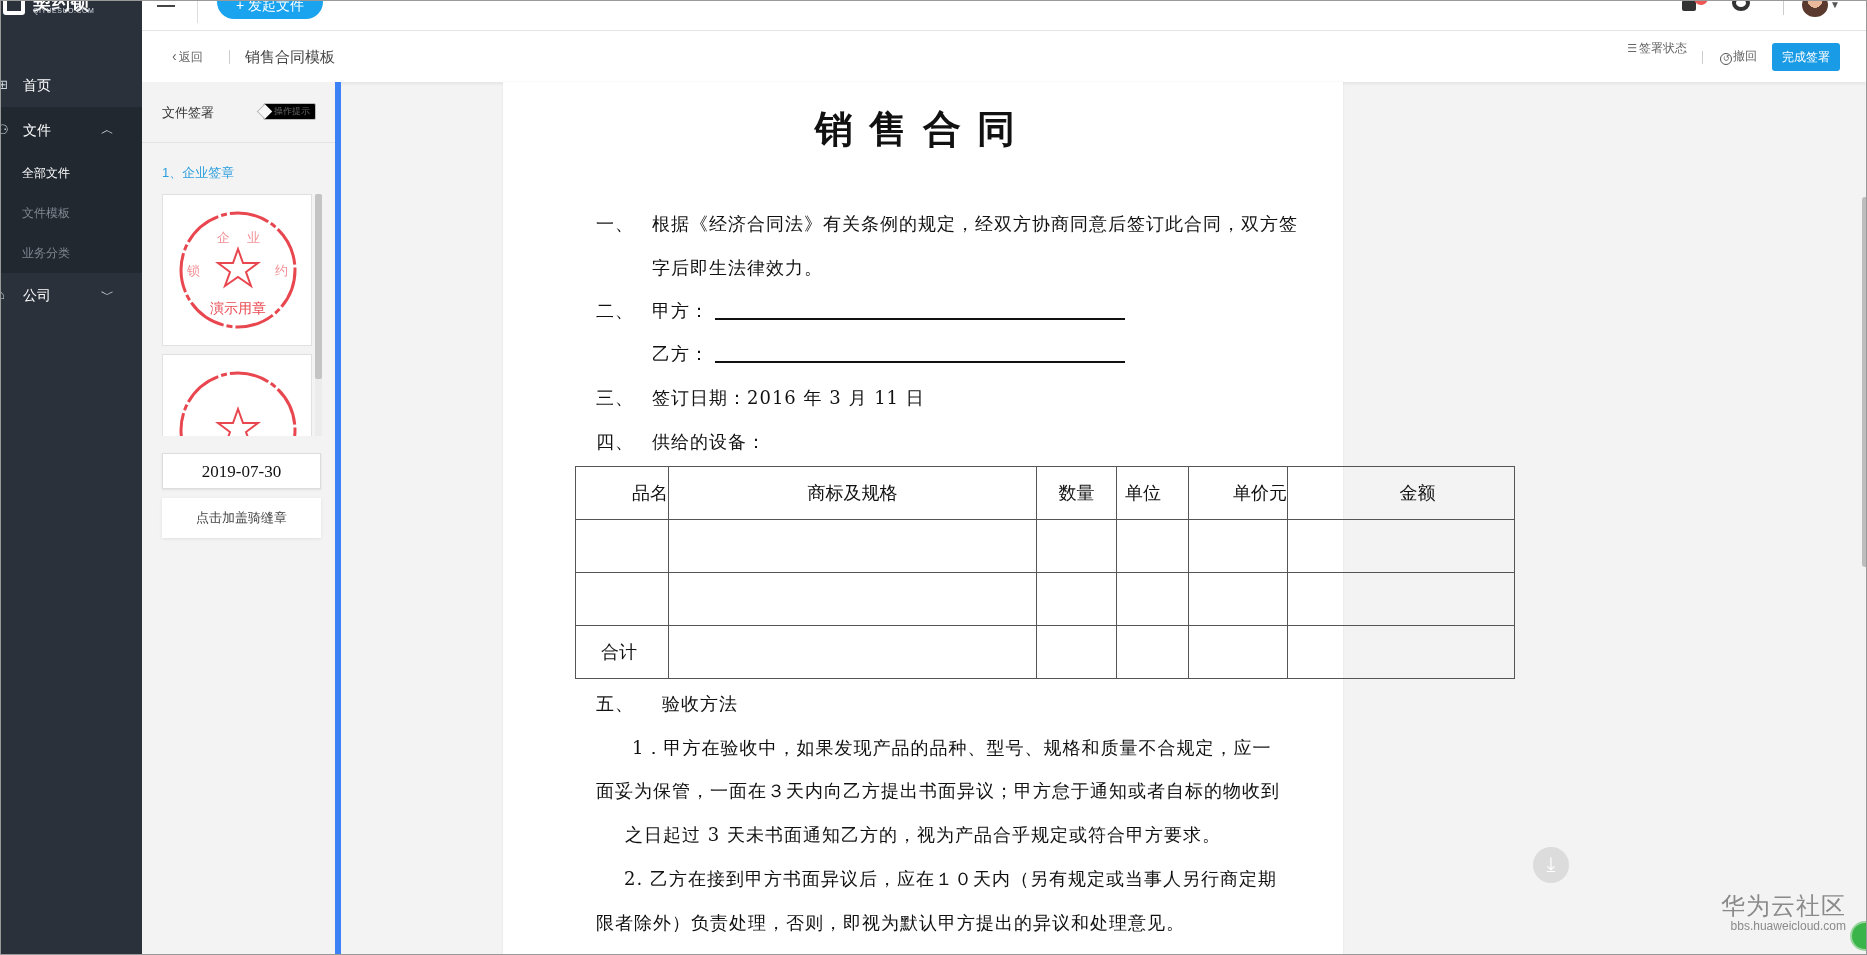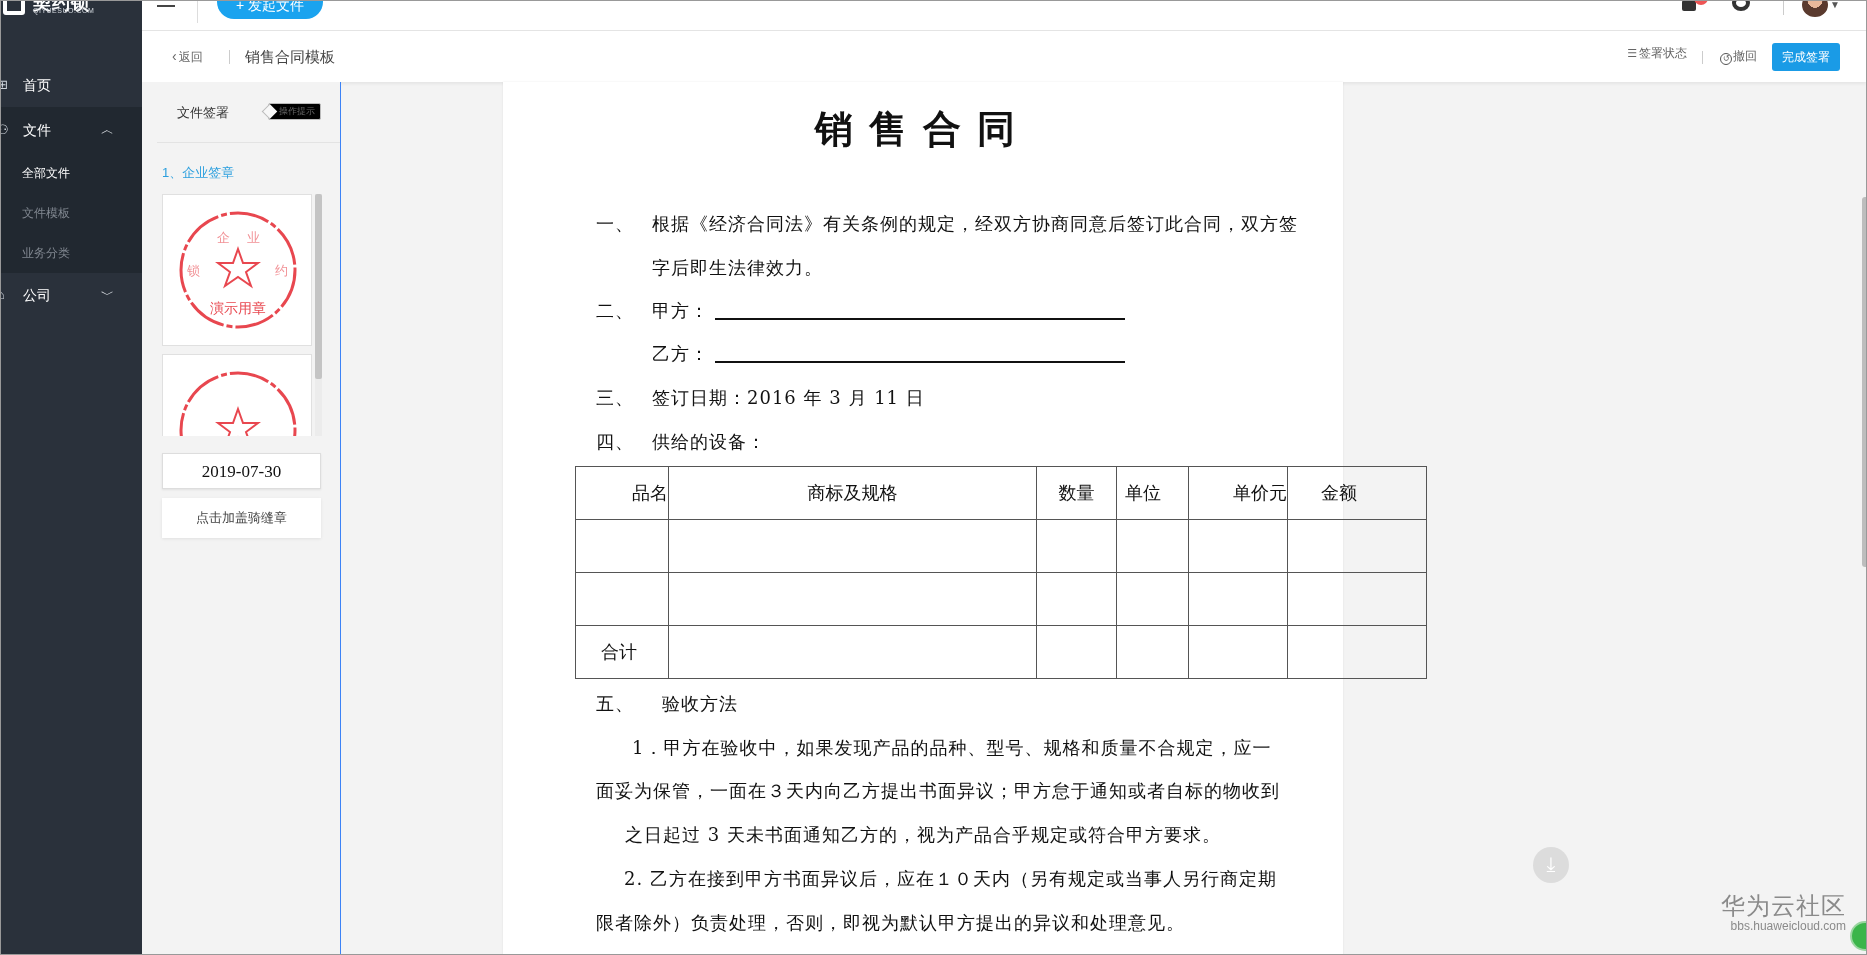--- a/index.html
+++ b/index.html
@@ -33,57 +33,57 @@
   .tsep { position: absolute; right: 82px; top: 0; width: 1px; height: 14px; background: #ccc; }
   .avatar { position: absolute; right: 38px; top: -8px; width: 26px; height: 24px; border-radius: 50%; background: radial-gradient(circle at 50% 30%, #e9b89a 0 35%, #5a3a2e 36% 100%); }
   .av-caret { position: absolute; right: 26px; top: -2px; font-size: 10px; color: #555; }
 
   
   .subbar { position: absolute; left: 141px; top: 30px; right: 0; height: 51px; background: #fff; box-shadow: 0 2px 3px rgba(0,0,0,0.06); }
   .back-link { position: absolute; left: 30px; top: 0; line-height: 51px; font-size: 12px; color: #666; }
   .back-link .lt { font-size: 14px; color: #666; margin-right: 2px; }
   .subbar .vsep2 { position: absolute; left: 87px; top: 19px; width: 1px; height: 14px; background: #ccc; }
   .doc-title { position: absolute; left: 103px; top: 0; line-height: 51px; font-size: 15px; color: #444; }
-  .sign-status { position: absolute; right: 179px; top: 0; line-height: 45px; font-size: 12px; color: #666; }
+  .sign-status { position: absolute; right: 179px; top: 0; line-height: 35px; font-size: 12px; color: #666; }
   .sign-status .lst { font-size: 11px; margin-right: 2px; }
   .vsep3 { position: absolute; right: 163px; top: 20px; width: 1px; height: 13px; background: #ccc; }
   .revoke { position: absolute; right: 109px; top: 0; line-height: 51px; font-size: 12px; color: #666; }
   .revoke .rc { display: inline-block; width: 12px; height: 12px; border: 1.5px solid #555; border-radius: 50%; font-size: 8px; line-height: 9px; text-align: center; vertical-align: -1px; margin-right: 1px; }
   .finish-btn { position: absolute; right: 26px; top: 12px; width: 68px; height: 28px; background: #1a9be6; border-radius: 3px; color: #fff; font-size: 12px; text-align: center; line-height: 28px; }
 
   
-  .sign-panel { position: absolute; left: 141px; top: 81px; width: 199px; height: 874px; background: #f3f3f3; border-right: 1px solid #3b82f6; padding-left: 15px; }
+  .sign-panel { position: absolute; left: 141px; top: 81px; width: 199px; height: 874px; background: #f3f3f3; border-right: 6px solid #3b82f6; }
   .panel-head { height: 61px; border-bottom: 1px solid #e3e3e3; position: relative; }
   .panel-head .ttl { position: absolute; left: 20px; top: 0; line-height: 61px; font-size: 13px; color: #333; }
   .hint-tag { position: absolute; right: 19px; top: 21px; height: 17px; padding: 0 5px 0 10px; border: 1px solid #bbb; border-radius: 2px; font-size: 9px; line-height: 15px; color: #666; background: #000000; }
   .hint-tag::before { content: ""; position: absolute; left: -5px; top: 2px; width: 10px; height: 10px; border-left: 1px solid #bbb; border-bottom: 1px solid #bbb; background: #f7f7f7; transform: rotate(45deg); }
   .step-label { position: absolute; left: 20px; top: 82px; font-size: 13px; color: #2b9fde; }
   .seal-list { position: absolute; left: 20px; top: 112px; width: 160px; height: 242px; overflow: hidden; }
   .seal-card { width: 150px; height: 152px; background: #fff; border: 1px solid #e0e0e0; margin-bottom: 8px; position: relative; }
   .seal-scroll { position: absolute; right: 0; top: 0; width: 7px; height: 185px; background: #c4c4c4; border-radius: 2px; }
   .seal-scroll-track { position: absolute; right: 0; top: 0; width: 7px; height: 242px; background: #ececec; }
   .seal-svg { position: absolute; left: 14px; top: 14px; }
   .date-box { position: absolute; left: 20px; top: 371px; width: 159px; height: 36px; background: #fff; border: 1px solid #ddd; box-shadow: 0 1px 2px rgba(0,0,0,0.08); text-align: center; line-height: 36px; font-family: "Liberation Serif", "DejaVu Serif", serif; font-size: 17px; color: #111; }
   .seam-btn { position: absolute; left: 20px; top: 416px; width: 159px; height: 40px; background: #fff; box-shadow: 0 1px 3px rgba(0,0,0,0.08); text-align: center; line-height: 40px; font-size: 13px; color: #444; }
 
   
   .doc-area { position: absolute; left: 341px; top: 81px; width: 1526px; height: 874px; }
   .page { position: absolute; left: 161px; top: 0; width: 840px; height: 874px; background: #fff; box-shadow: 0 0 2px rgba(0,0,0,0.08); font-family: "DejaVu Serif", "Liberation Serif", serif; color: #111; }
   .page-title { position: absolute; left: 0; right: 0; top: 22px; text-align: center; font-size: 38px; font-weight: bold; letter-spacing: 16px; }
   .line { position: absolute; font-size: 18px; white-space: nowrap; letter-spacing: 1px; }
   .num { display: inline-block; width: 56px; }
   .uline { display: inline-block; width: 410px; border-bottom: 2px solid #111; height: 18px; vertical-align: -3px; margin-left: 6px; }
-  table.equip { position: absolute; left: 72px; top: 384px; width: 852px; border-collapse: collapse; font-size: 18px; }
+  table.equip { position: absolute; left: 72px; top: 384px; width: 940px; border-collapse: collapse; font-size: 18px; }
   table.equip td, table.equip th { border: 1px solid #555; height: 53px; font-weight: normal; }
   .c-name { width: 93px; text-align: right; padding-right: 0; }
   .c-spec { width: 368px; text-align: center; }
   .c-qty { width: 80px; text-align: center; }
   .c-unit { width: 72px; text-align: left; padding-left: 8px; }
   .c-price { width: 99px; text-align: right; padding-right: 0; }
-  .c-amt { text-align: left; padding-left: 33px; }
+  .c-amt { text-align: center; padding-left: 33px; }
   .total-cell { text-align: left; padding-left: 25px; }
 
   
   .v-scroll { position: absolute; right: 0; top: 115px; width: 6px; height: 370px; background: #bdbdbd; border-radius: 3px; }
   .download-fab { position: absolute; left: 1532px; top: 846px; width: 36px; height: 36px; border-radius: 50%; background: #dcdcdc; color: #fff; text-align: center; font-size: 20px; line-height: 34px; }
   .watermark { position: absolute; right: 20px; top: 892px; text-align: right; color: #8a8a8a; }
   .watermark .big { font-size: 24px; letter-spacing: 1px; line-height: 26px; }
   .watermark .small { font-size: 12px; line-height: 14px; }
   .green-badge { position: absolute; right: -14px; top: 920px; width: 30px; height: 30px; border-radius: 50%; background: #3bb54a; border: 2px solid #9ad5a0; }
 </style>

